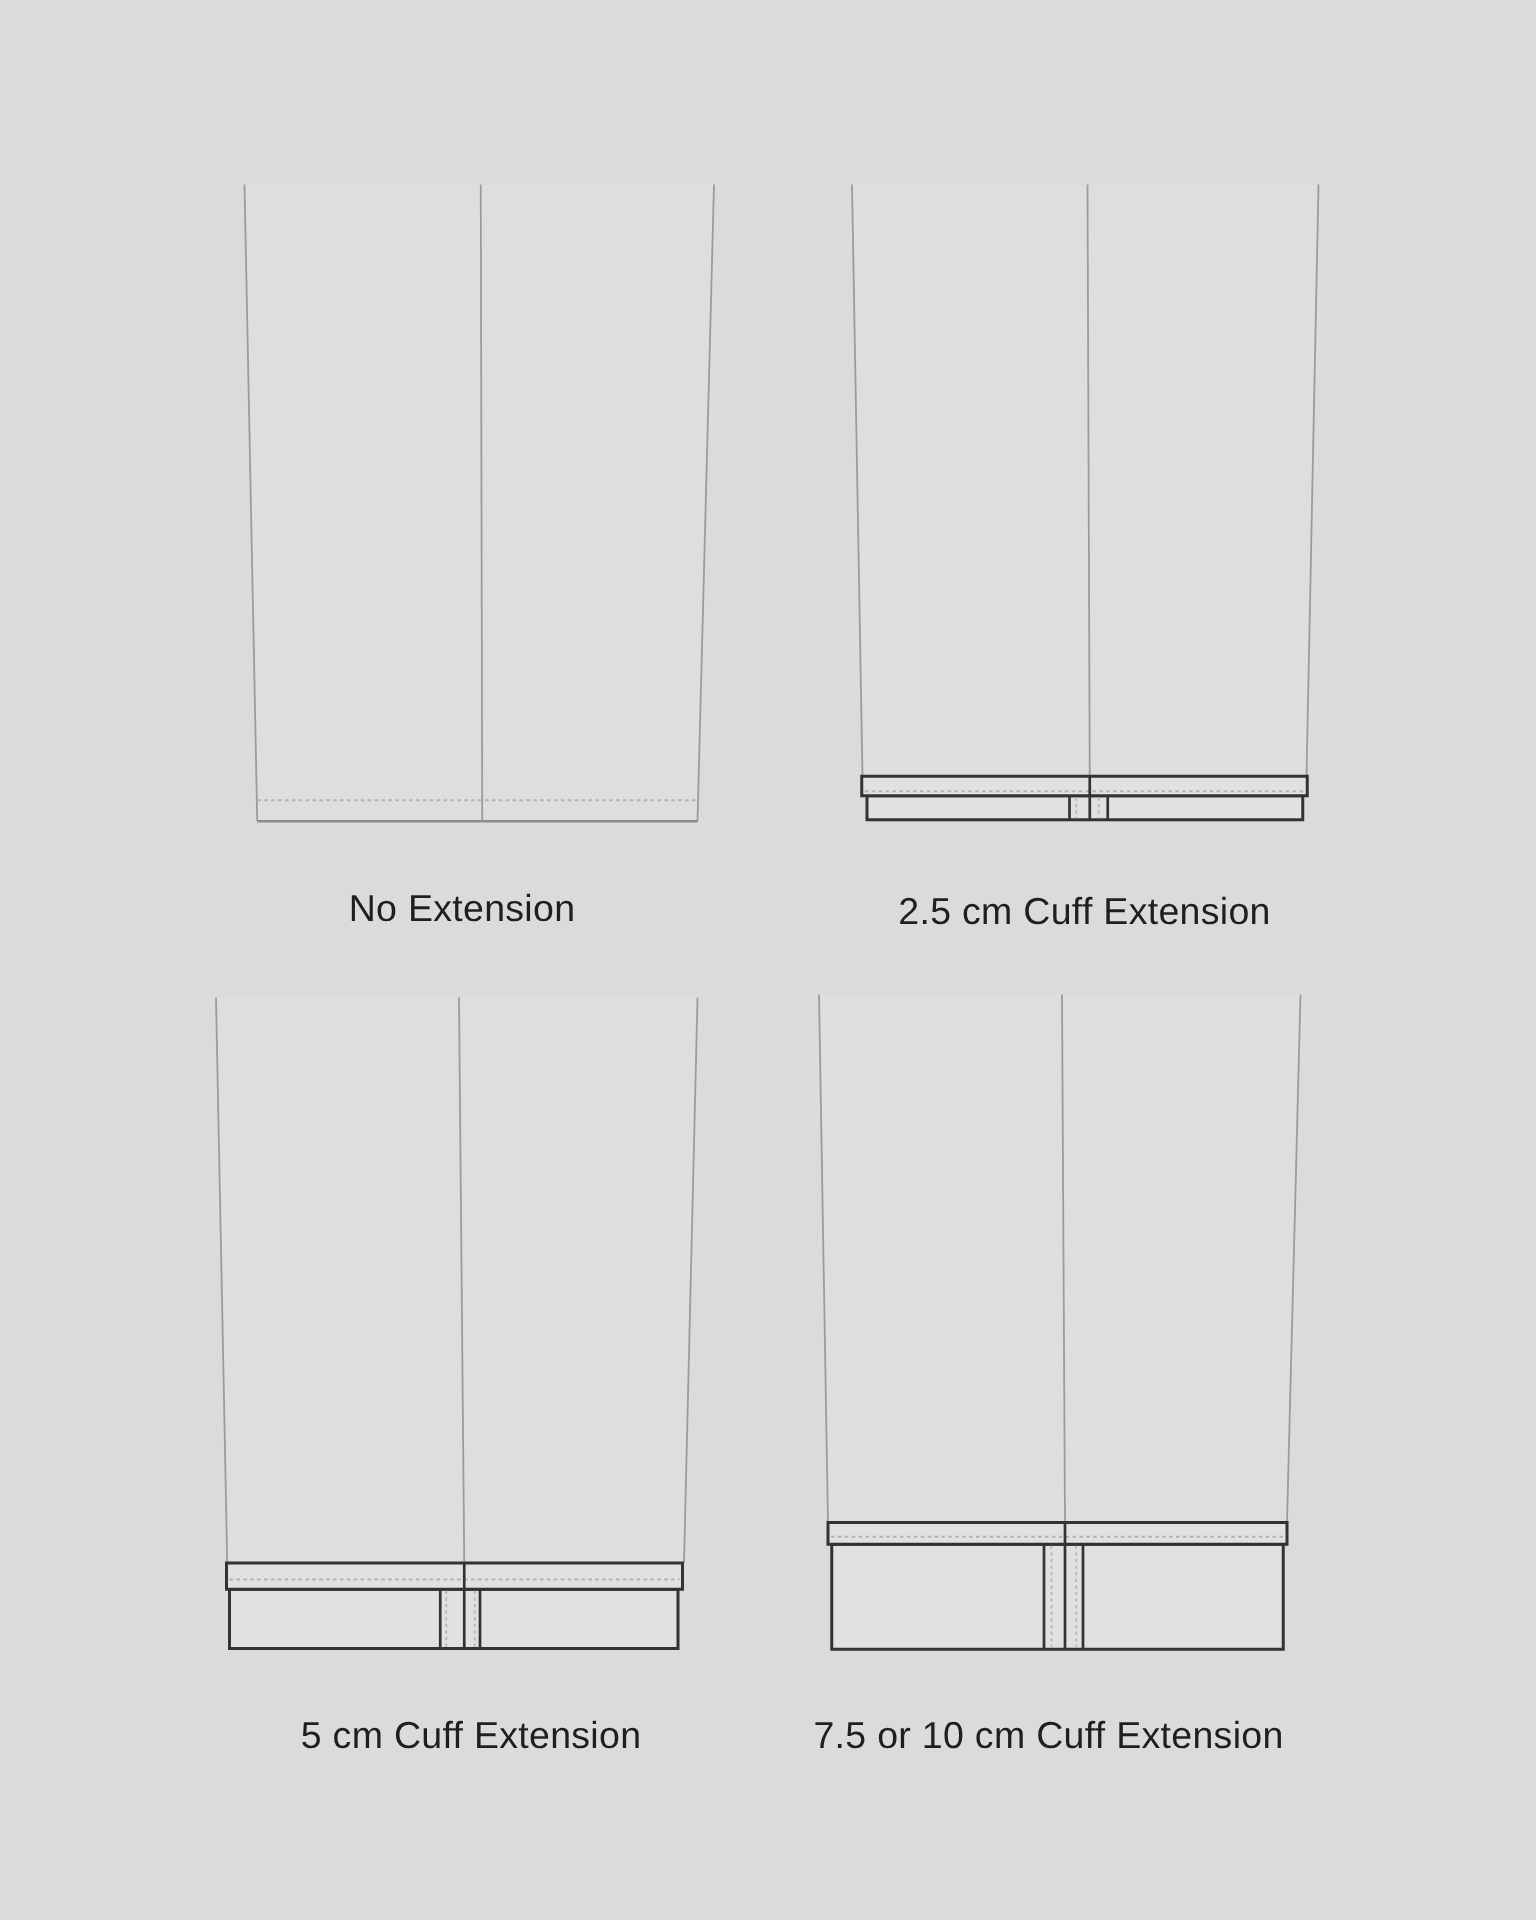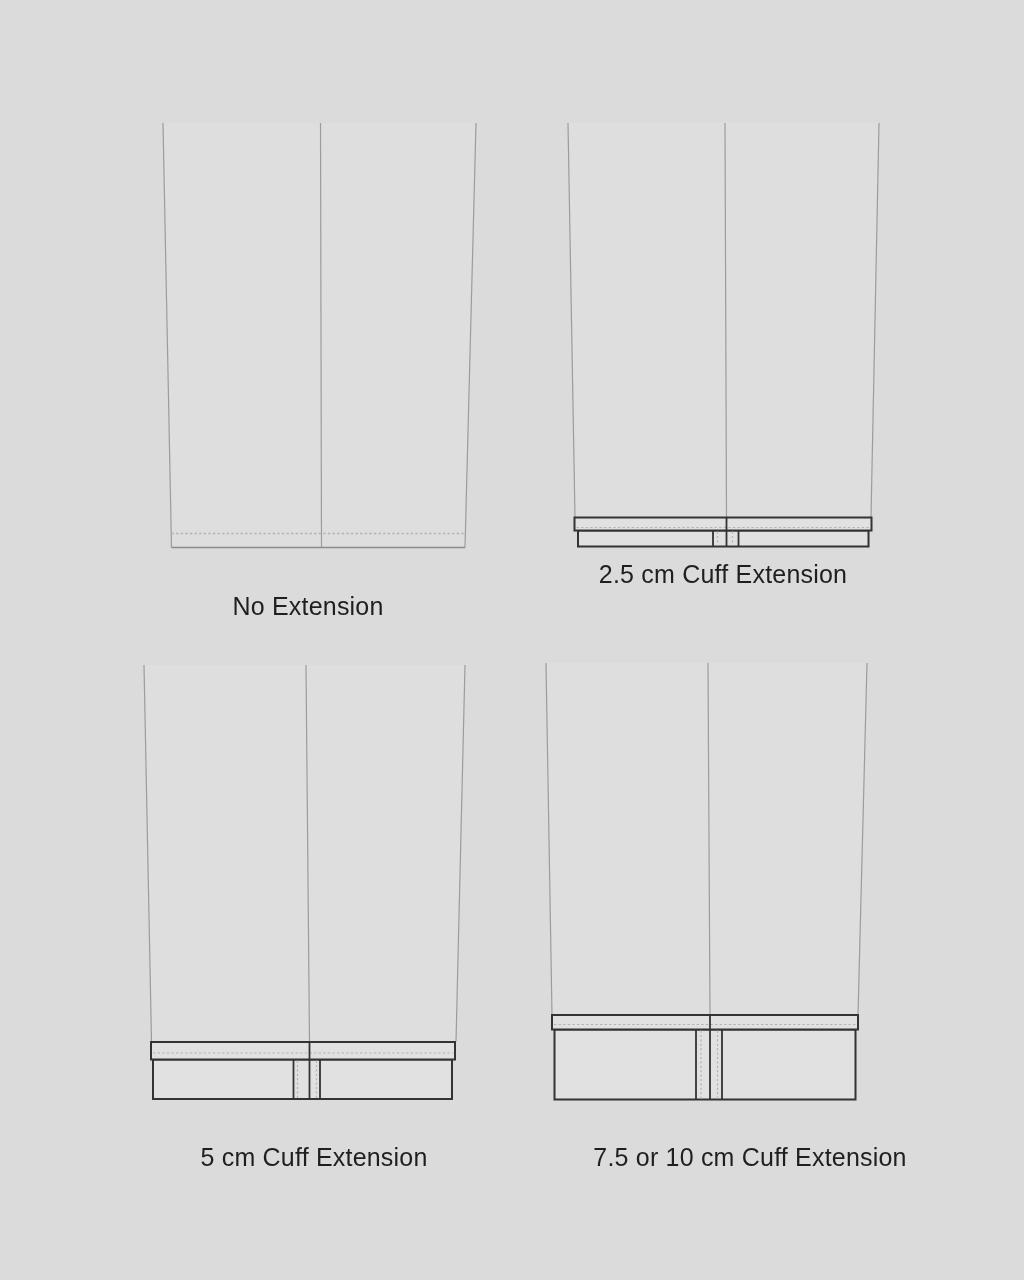--- a/index.html
+++ b/index.html
@@ -15,23 +15,23 @@
   .caption{
     position:absolute;
     transform:translateX(-50%);
     white-space:nowrap;
     font-size:25px;
     line-height:28px;
     letter-spacing:0.2px;
     font-weight:400;
   }
   #cap0{left:308px;top:592px;}
-  #cap1{left:723px;top:560px;}
+  #cap1{left:723px;top:594px;}
   #cap2{left:314px;top:1143px;}
-  #cap3{left:750px;top:1143px;}
+  #cap3{left:699px;top:1143px;}
 </style>
 </head>
 <body style="background: rgb(219, 219, 219);">
 
 <div class="canvas" style="background: rgb(219, 219, 219);">
   <svg id="diagram-svg" viewBox="0 0 1024 1280">
       <g>
         <polygon points="163,123 476,123 465,547.5 171.5,547.5" fill="#dedede" stroke="none"></polygon>
         <line x1="163" y1="123" x2="171.5" y2="547.5" stroke="#9c9c9c" stroke-width="1.2" fill="none"></line>
         <line x1="320.5" y1="123" x2="321.5" y2="547.5" stroke="#9c9c9c" stroke-width="1.2" fill="none"></line>

